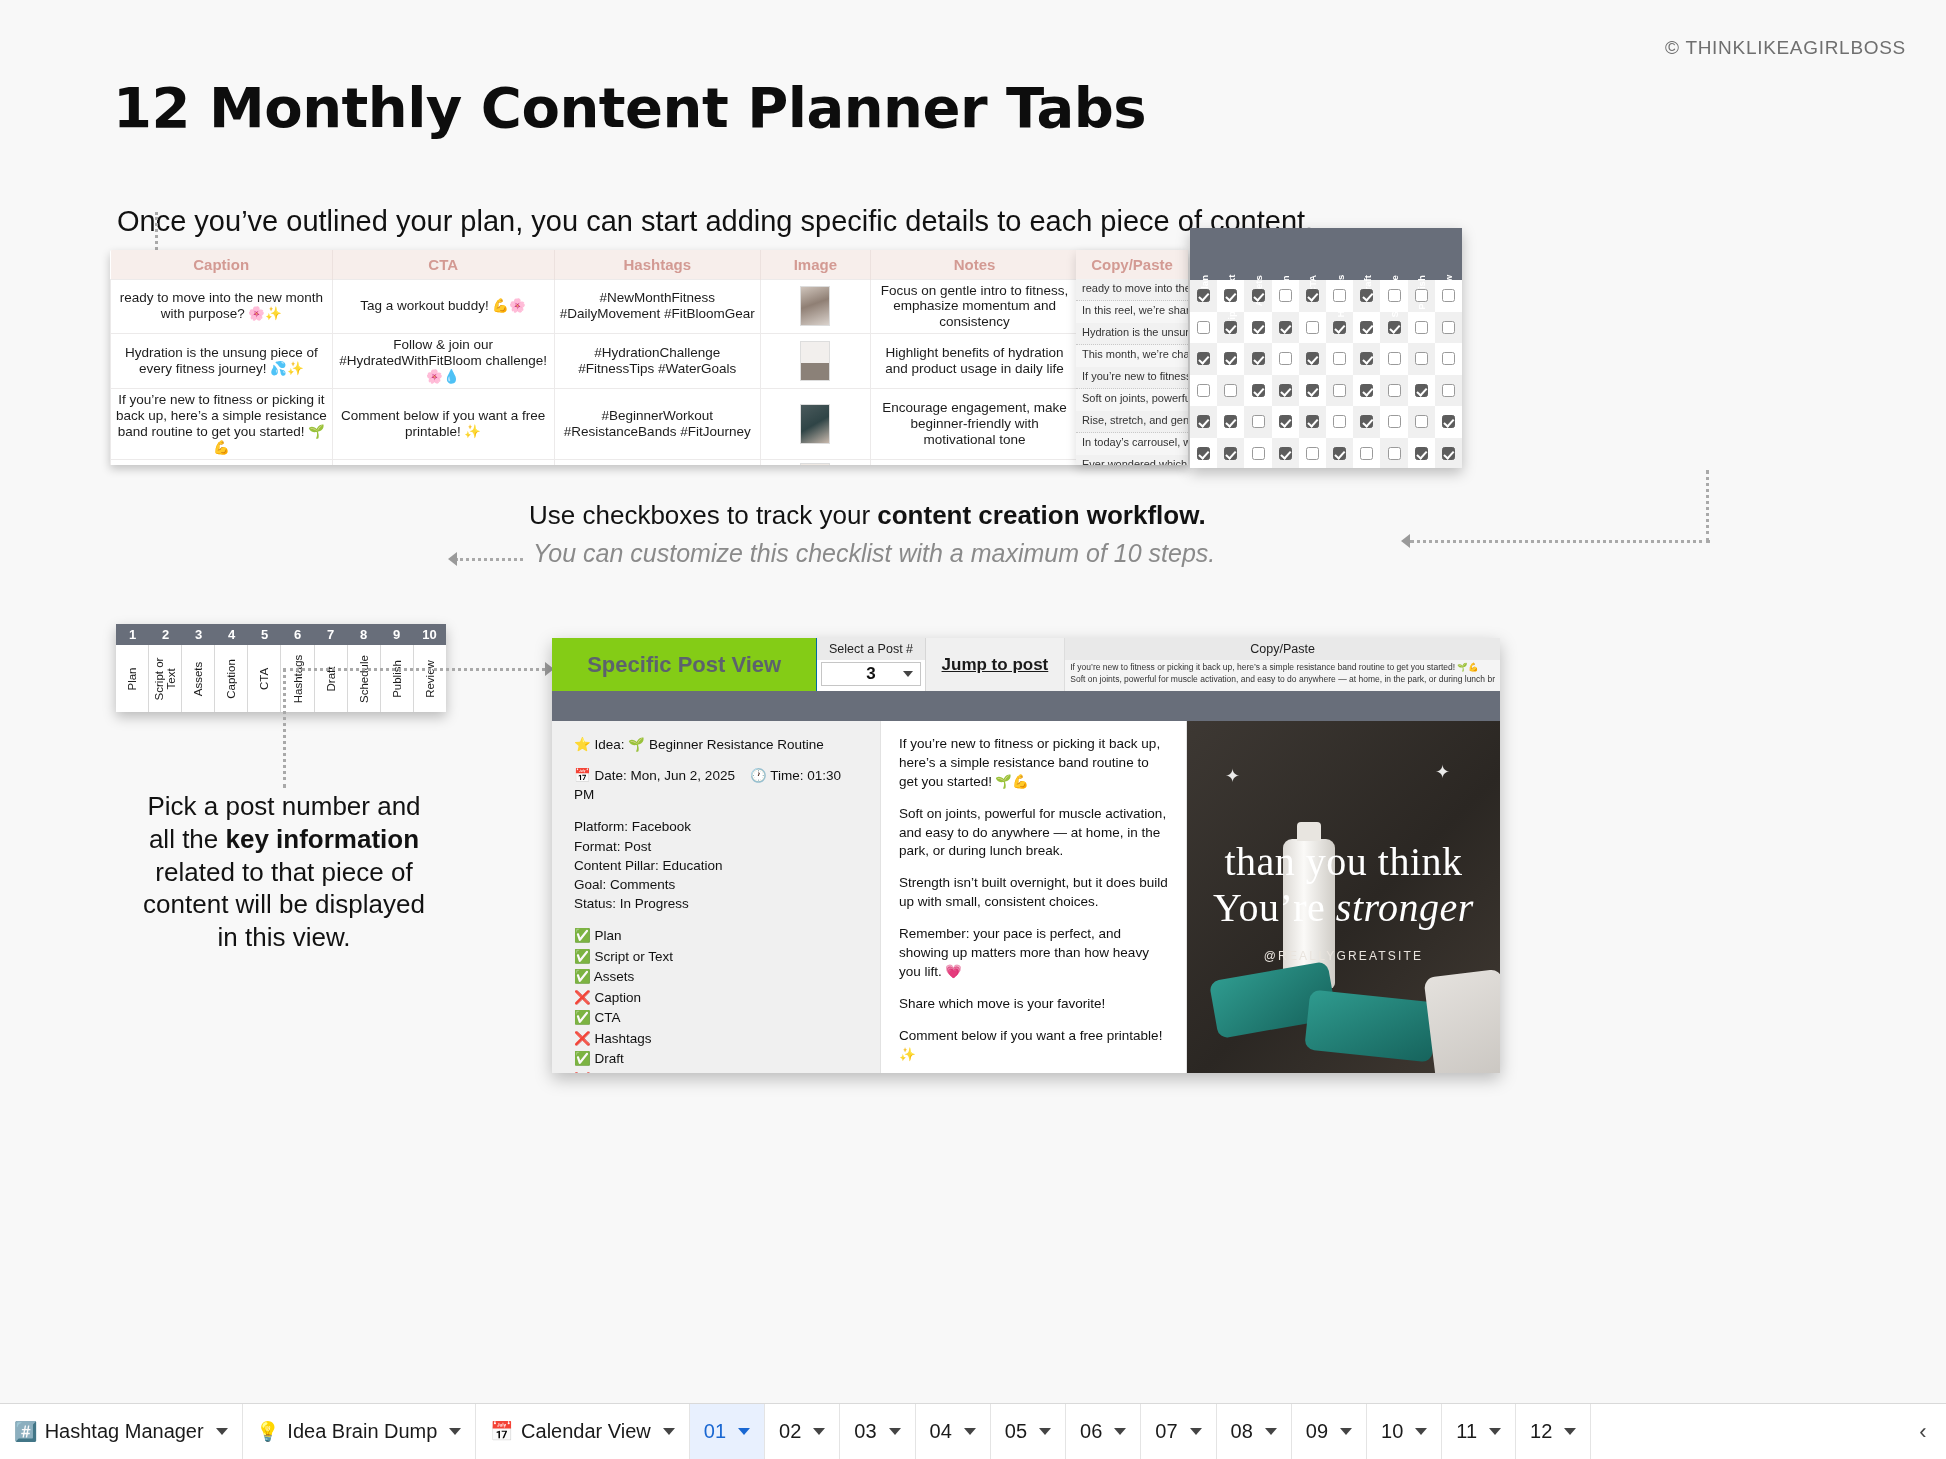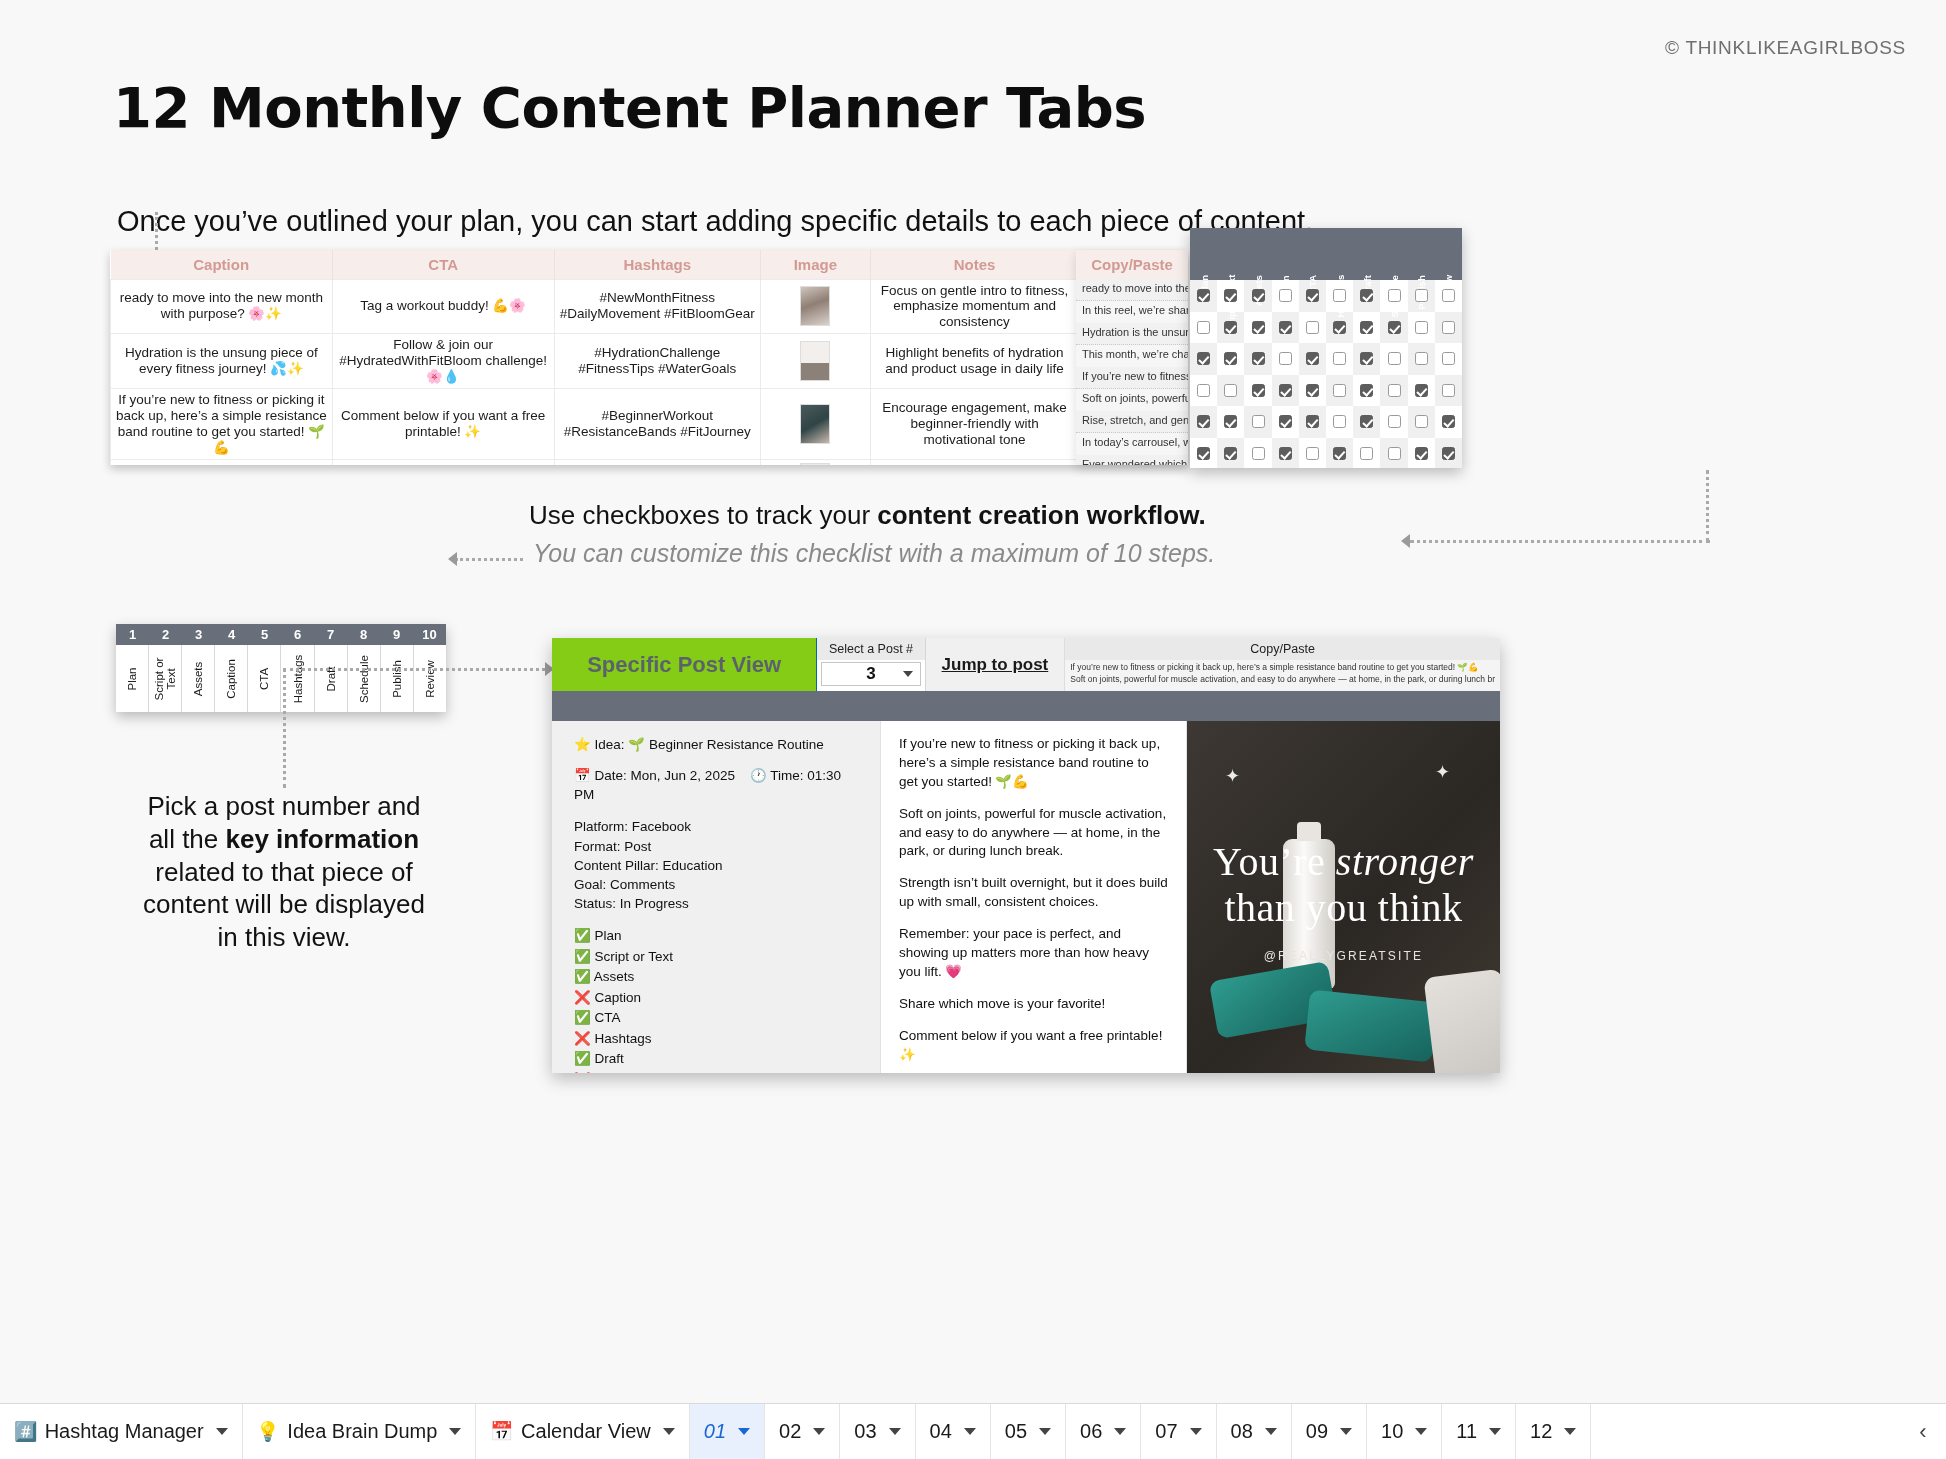--- a/index.html
+++ b/index.html
@@ -290,21 +290,21 @@
   }
   .tab {
     display: flex; align-items: center; gap: 7px; padding: 0 14px;
     font-size: 20px; color: #1a1a1a; border-right: 1px solid #e4e4e4;
     cursor: default; white-space: nowrap;
   }
   .tab .tcaret {
     width: 0; height: 0; border-left: 6px solid transparent;
     border-right: 6px solid transparent; border-top: 7px solid #444; margin-left: 5px;
   }
-  .tab.active { background: #e8f0fe; color: #1967d2; font-weight: 400; font-style: italic; }
+  .tab.active { background: #e8f0fe; color: #1967d2; font-weight: 400; }
   .tab.active .tcaret { border-top-color: #1967d2; }
   .tab .emoji { font-size: 19px; }
   .tabbar .spacer { flex: 1; border-right: none; }
   .tab-arrow {
     display: flex; align-items: center; justify-content: center;
     width: 46px; font-size: 22px; color: #444;
   }
 </style>
 </head>
 <body>
@@ -754,22 +754,22 @@
 
       <div class="pv-image-col">
         <div class="spark" style="left:38px; top:44px;">✦</div>
         <div class="spark" style="right:50px; top:40px;">✦</div>
         <div class="strap"></div>
         <div class="bottle"></div>
         <div class="dumbbell db1"></div>
         <div class="dumbbell db2"></div>
         <div class="phone"></div>
         <div class="quote">
+          <div>than you think</div>
           <div><span>You’re </span><i>stronger</i></div>
-          <div>than you think</div>
         </div>
         <div class="handle">@REALLYGREATSITE</div>
       </div>
     </div>
   </div>
 
   <div class="tabbar">
     <div id="tabs-container" style="display:flex;">
         <div class="tab">
           <span class="emoji">#️⃣</span>

